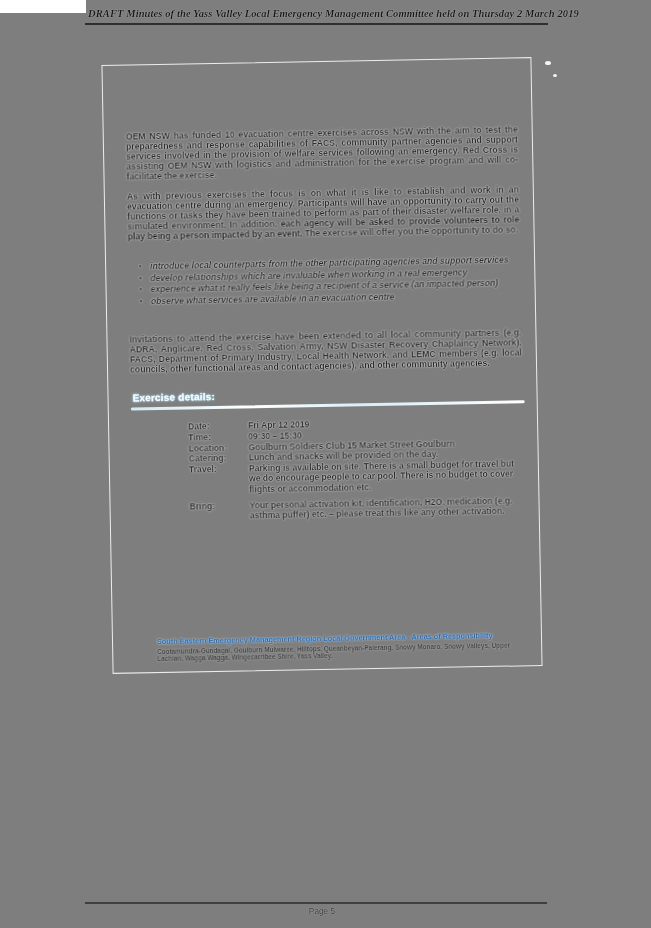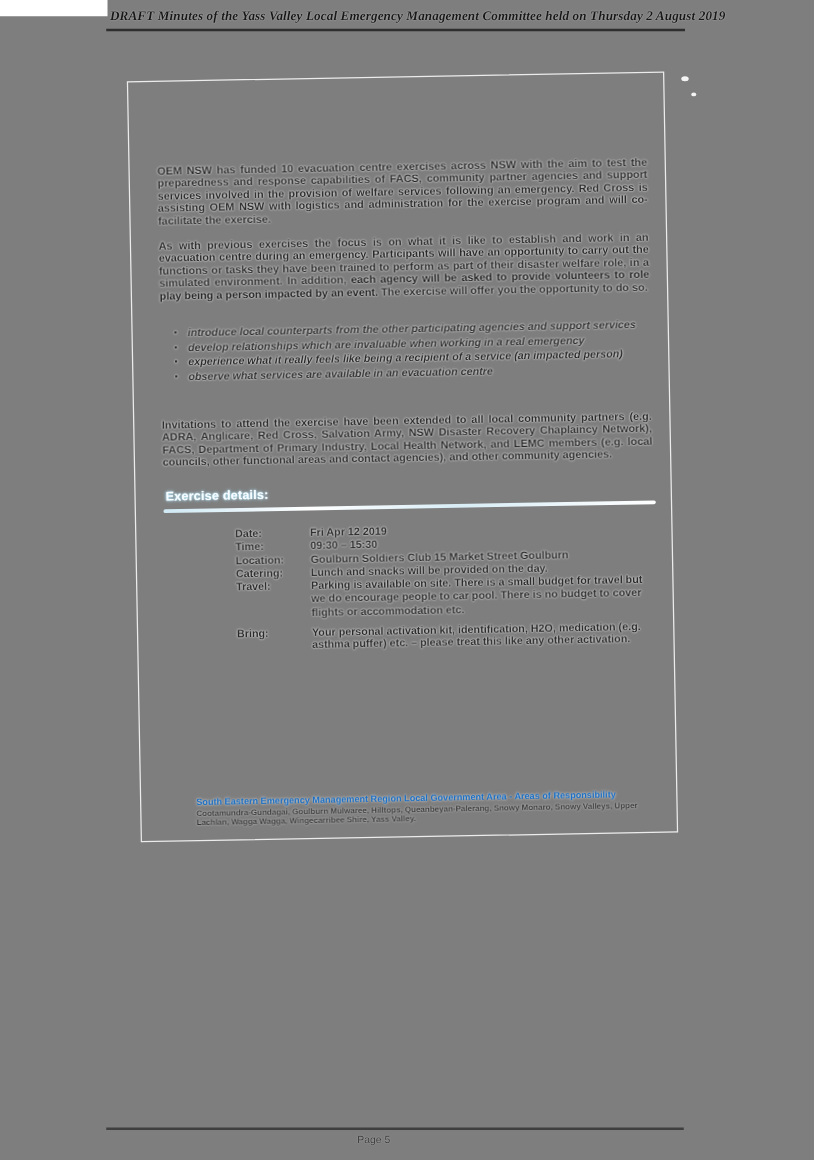--- a/index.html
+++ b/index.html
@@ -99,31 +99,31 @@
     text-shadow:0 0 1.4px rgba(255,255,255,0.9);
     filter:blur(0.3px); font-weight:600;
   }
 
   
   .footer-rule {
     position:absolute; left:85px; top:902px; width:462px; height:2px;
     background:#3f3f3f;
   }
   .footer-page {
-    position:absolute; left:68px; top:906px; width:462px;
+    position:absolute; left:91px; top:906px; width:462px;
     text-align:center; font-size:8.3px; color:#383838;
     text-shadow:0 0 1px rgba(255,255,255,0.6);
     filter:blur(0.3px);
   }
 </style>
 </head>
 <body>
 
 <div class="corner-patch"></div>
-<div class="header-title">DRAFT Minutes of the Yass Valley Local Emergency Management Committee held on Thursday 2 August 2019</div>
+<div class="header-title">DRAFT Minutes of the Yass Valley Local Emergency Management Committee held on Thursday 2 March 2019</div>
 <div class="header-rule"></div>
 
 <div class="speck speck1"></div>
 <div class="speck speck2"></div>
 
 <div class="page">
 
   <div class="para p1 scan">OEM NSW has funded 10 evacuation centre exercises across NSW with the aim to test the preparedness and response capabilities of FACS, community partner agencies and support services involved in the provision of welfare services following an emergency. Red Cross is assisting OEM NSW with logistics and administration for the exercise program and will co-facilitate the exercise.</div>
 
   <div class="para p2 scan"><span>As with previous exercises the focus is on what it is like to establish and work in an evacuation centre during an emergency. Participants will have an opportunity to carry out the functions or tasks they have been trained to perform as part of their disaster welfare role, in a simulated environment. In addition, </span><span class="bold-inline">each agency will be asked to provide volunteers to role play being a person impacted by an event.</span><span> The exercise will offer you the opportunity to do so.</span></div>

